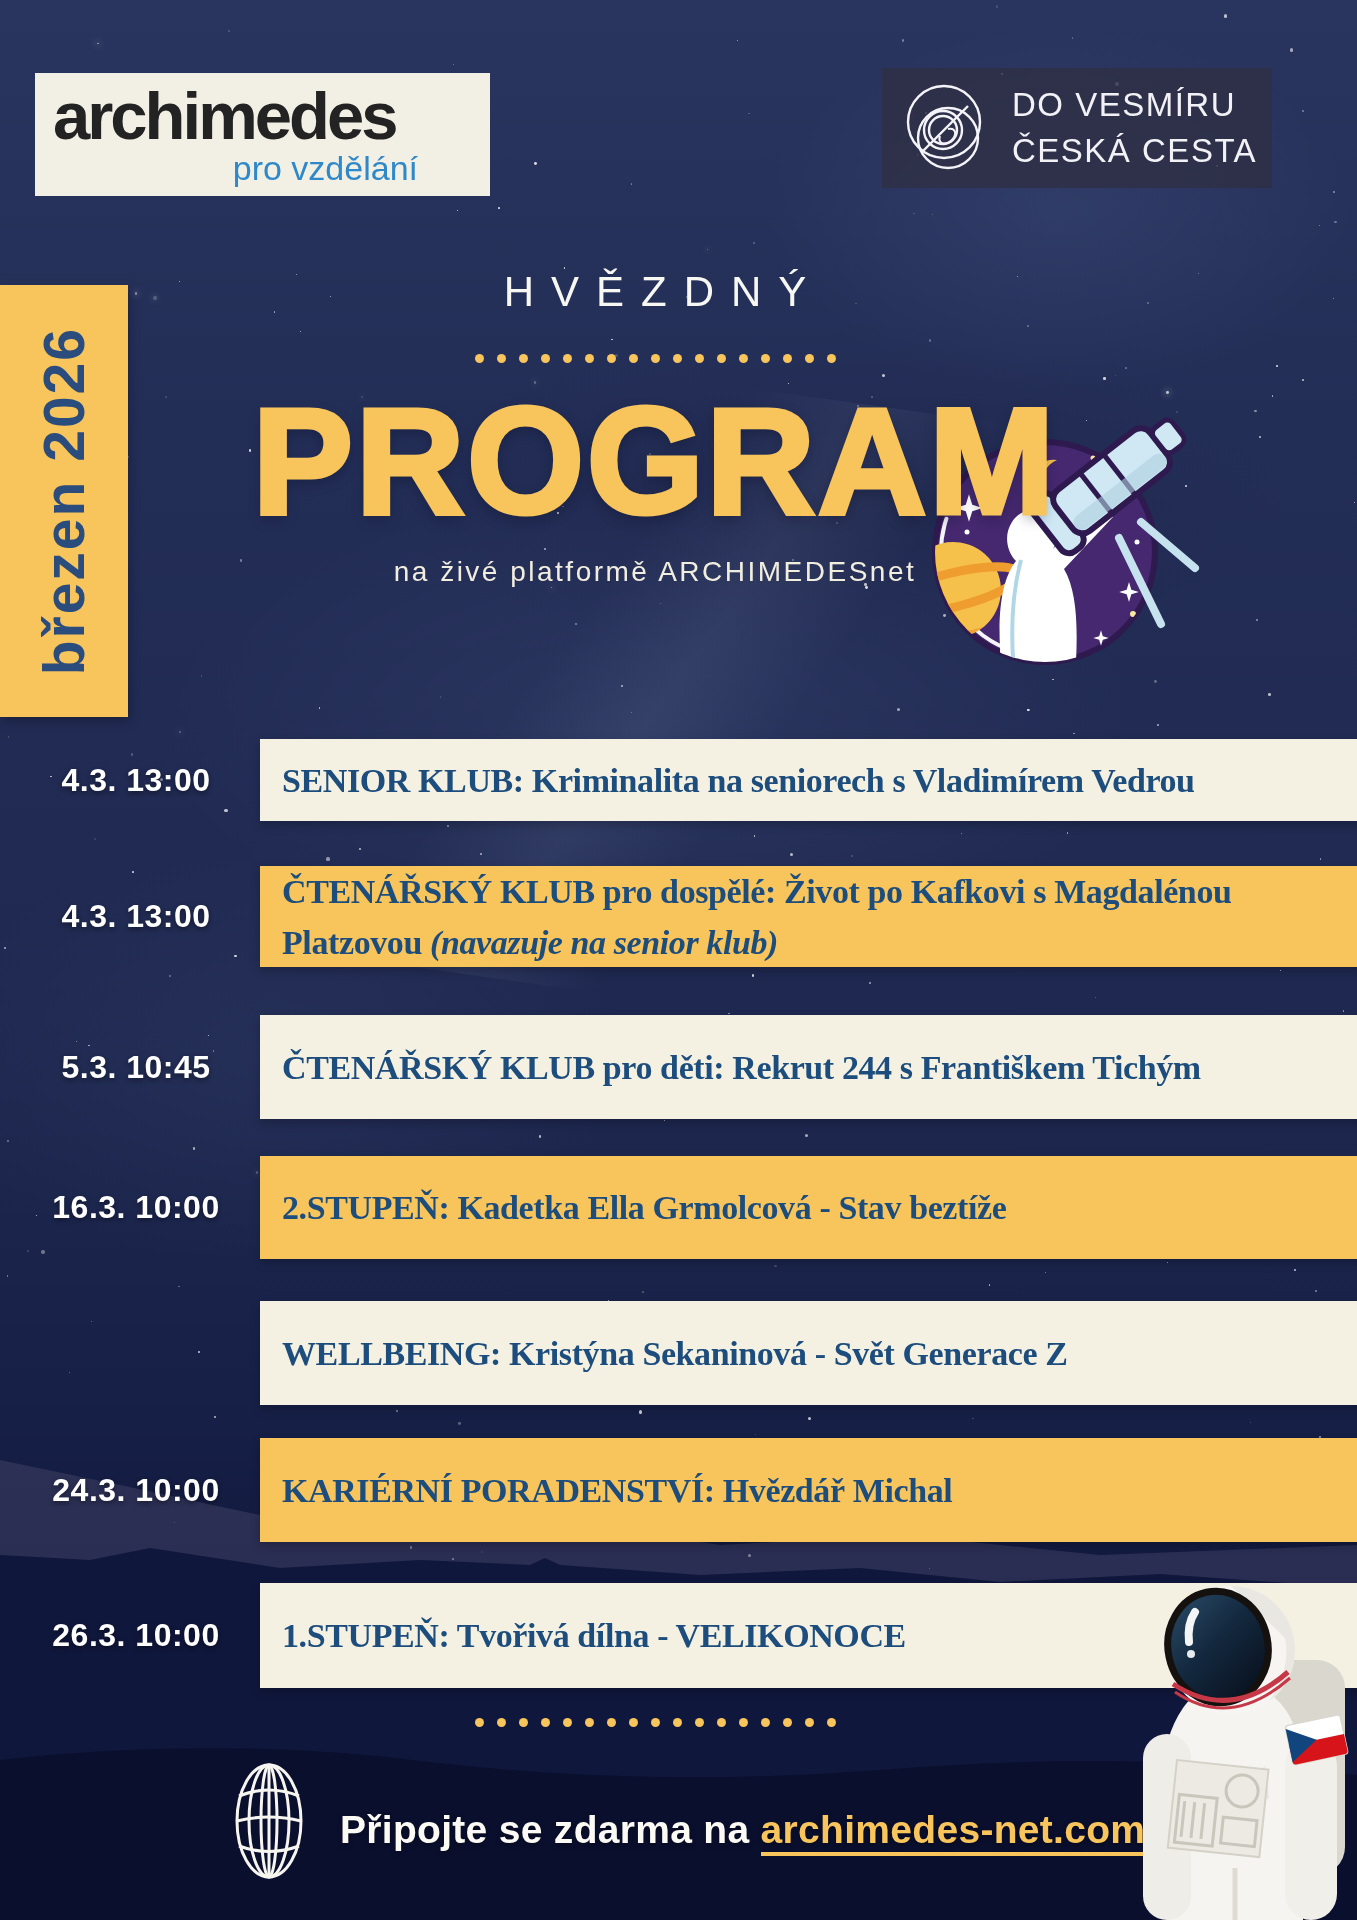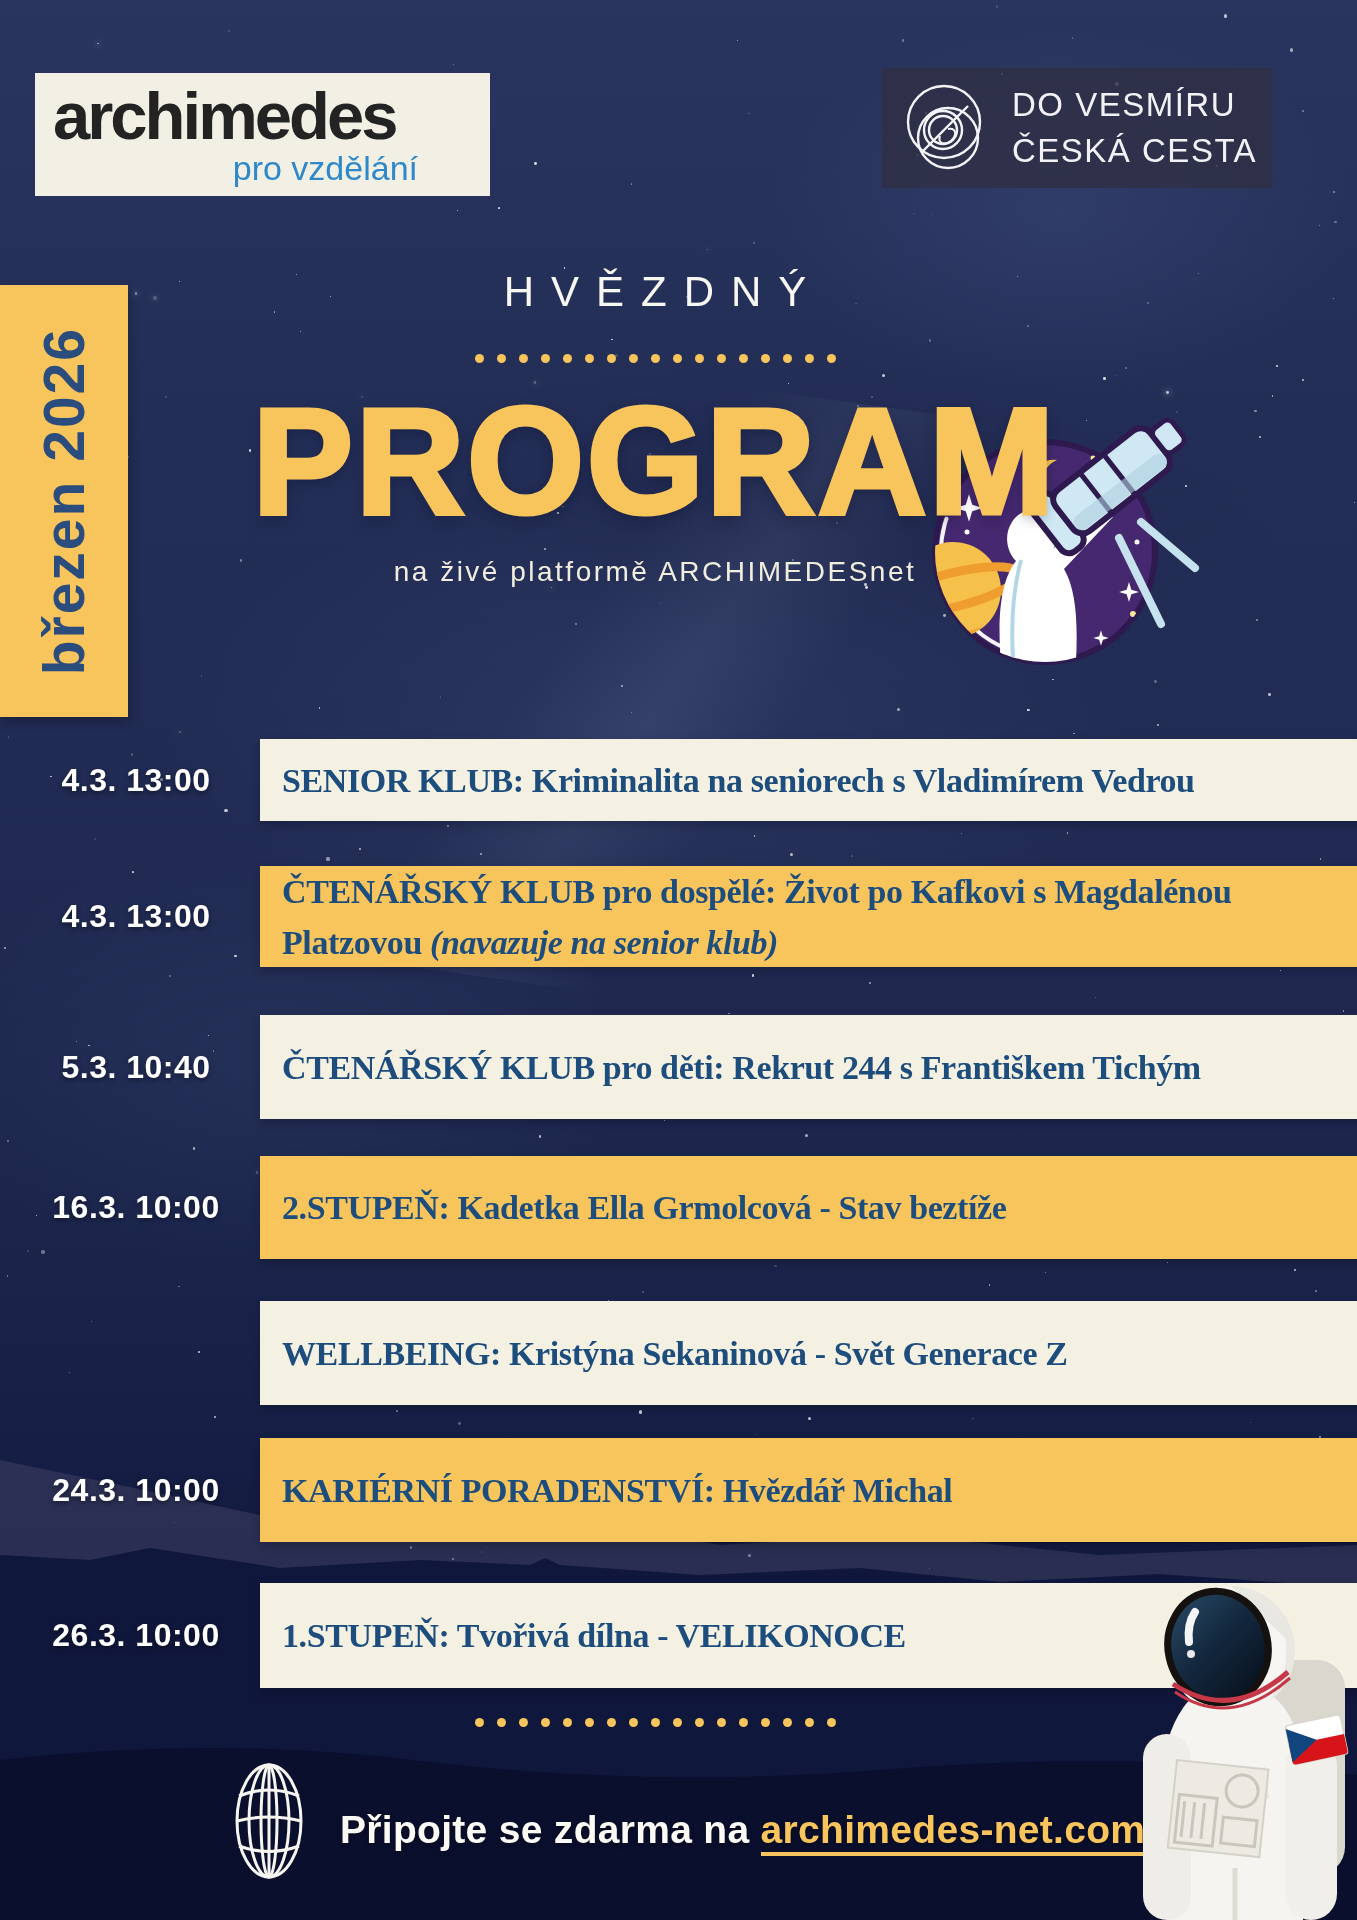--- a/index.html
+++ b/index.html
@@ -502,21 +502,21 @@
           <span class="event-title">SENIOR KLUB: Kriminalita na seniorech s Vladimírem Vedrou</span>
         </div>
       </div>
       <div class="event-row" style="top: 866px; height: 101px;">
         <div class="event-date">4.3. 13:00</div>
         <div class="event-bar yellow">
           <span class="event-title">ČTENÁŘSKÝ KLUB pro dospělé: Život po Kafkovi s Magdalénou Platzovou <i>(navazuje na senior klub)</i></span>
         </div>
       </div>
       <div class="event-row" style="top: 1015px; height: 104px;">
-        <div class="event-date">5.3. 10:40</div>
+        <div class="event-date">5.3. 10:45</div>
         <div class="event-bar cream">
           <span class="event-title">ČTENÁŘSKÝ KLUB pro děti: Rekrut 244 s Františkem Tichým</span>
         </div>
       </div>
       <div class="event-row" style="top: 1156px; height: 103px;">
         <div class="event-date">16.3. 10:00</div>
         <div class="event-bar yellow">
           <span class="event-title">2.STUPEŇ: Kadetka Ella Grmolcová - Stav beztíže</span>
         </div>
       </div>

